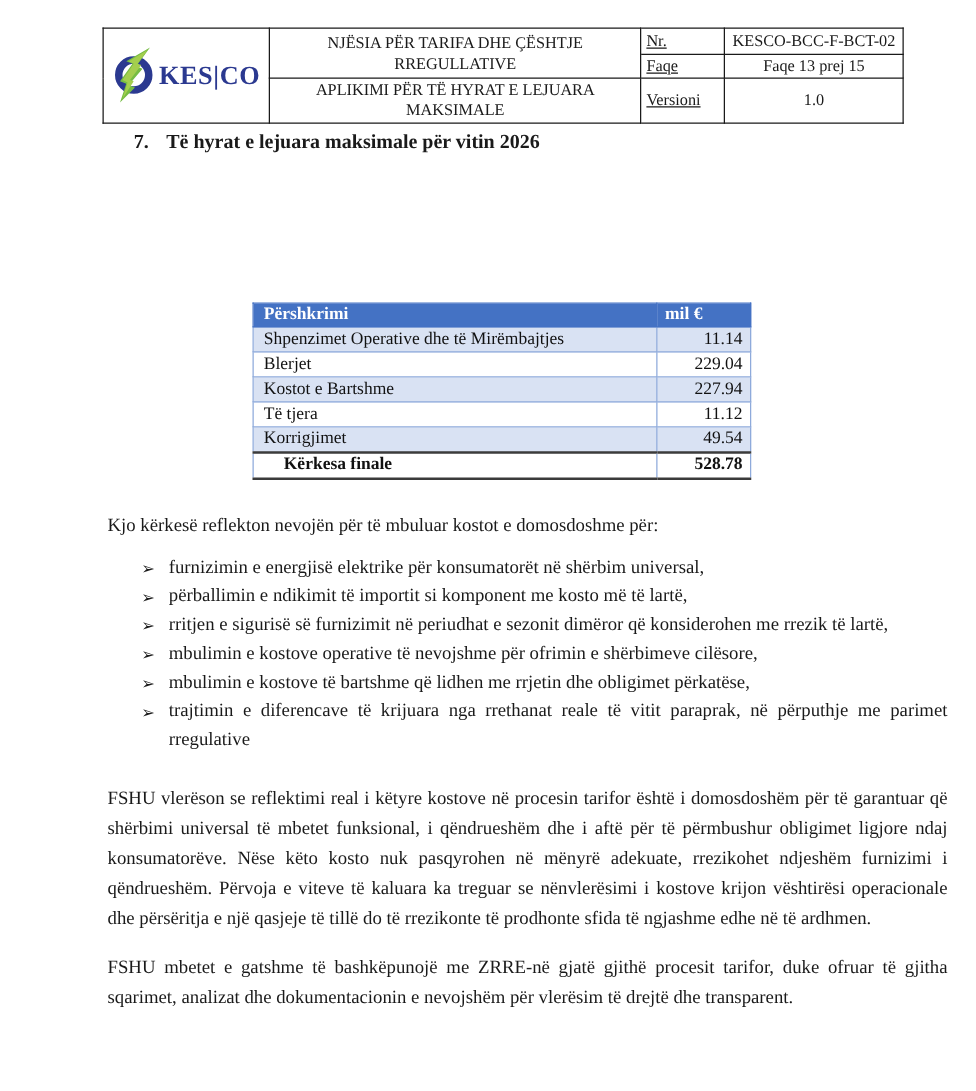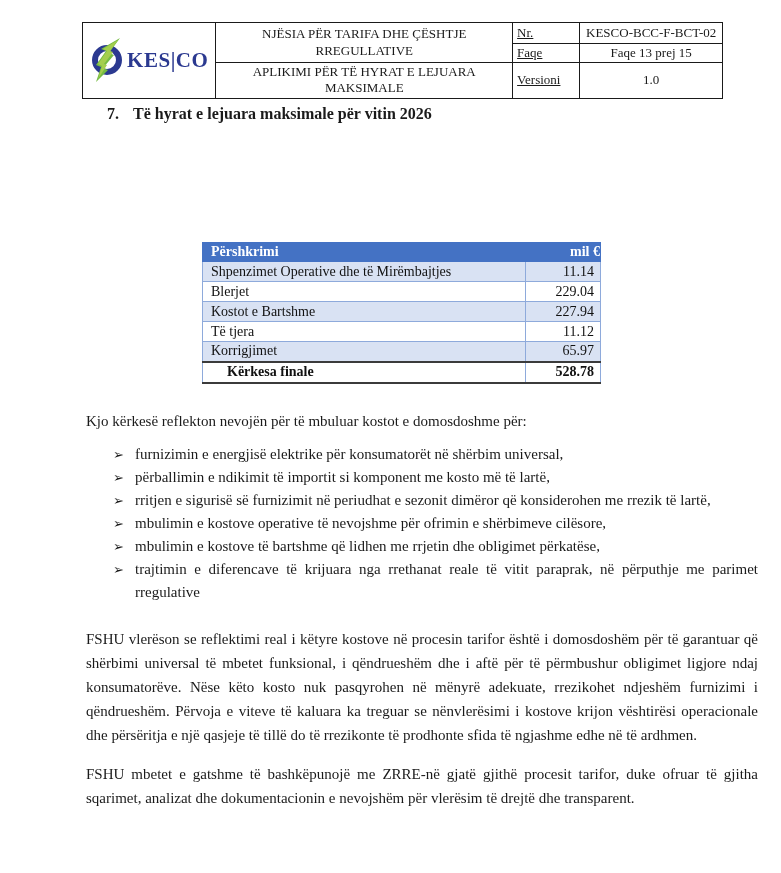--- a/index.html
+++ b/index.html
@@ -62,21 +62,21 @@
     font-size:14px; color:#111;
   }
   table.cost-table td, table.cost-table th { border:1px solid #8eaadb; }
   table.cost-table col.c-desc { width:323px; }
   table.cost-table col.c-val  { width:75px; }
   tr.ct-header th {
     background:#4472c4; color:#ffffff; font-weight:bold;
     height:19px; border-color:#4472c4;
   }
   tr.ct-header th.desc { text-align:left; padding-left:8px; }
-  tr.ct-header th.val  { text-align:right; padding-left:6px; }
+  tr.ct-header th.val  { text-align:left; padding-left:6px; }
   tr.ct-row { height:20px; }
   tr.ct-row td.desc { text-align:left; padding-left:8px; }
   tr.ct-row td.val  { text-align:right; padding-right:6px; }
   tr.band { background:#d9e2f3;margin-left:44px; }
   tr.ct-total { height:21px; font-weight:bold; }
   tr.ct-total td { border-top:2px solid #3b3b3b; border-bottom:2px solid #3b3b3b; }
   tr.ct-total td.desc { text-align:left; padding-left:24px; }
   tr.ct-total td.val  { text-align:right; padding-right:6px; }
 </style>
 </head>
@@ -140,21 +140,21 @@
       <tr class="ct-row band">
         <td class="desc">Kostot e Bartshme</td>
         <td class="val">227.94</td>
       </tr>
       <tr class="ct-row">
         <td class="desc">Të tjera</td>
         <td class="val">11.12</td>
       </tr>
       <tr class="ct-row band">
         <td class="desc">Korrigjimet</td>
-        <td class="val">65.97</td>
+        <td class="val">49.54</td>
       </tr>
       <tr class="ct-total">
         <td class="desc">Kërkesa finale</td>
         <td class="val">528.78</td>
       </tr>
     </tbody>
   </table>
 
   <p class="para p-bullets-intro">Kjo kërkesë reflekton nevojën për të mbuluar kostot e domosdoshme për:</p>
 

